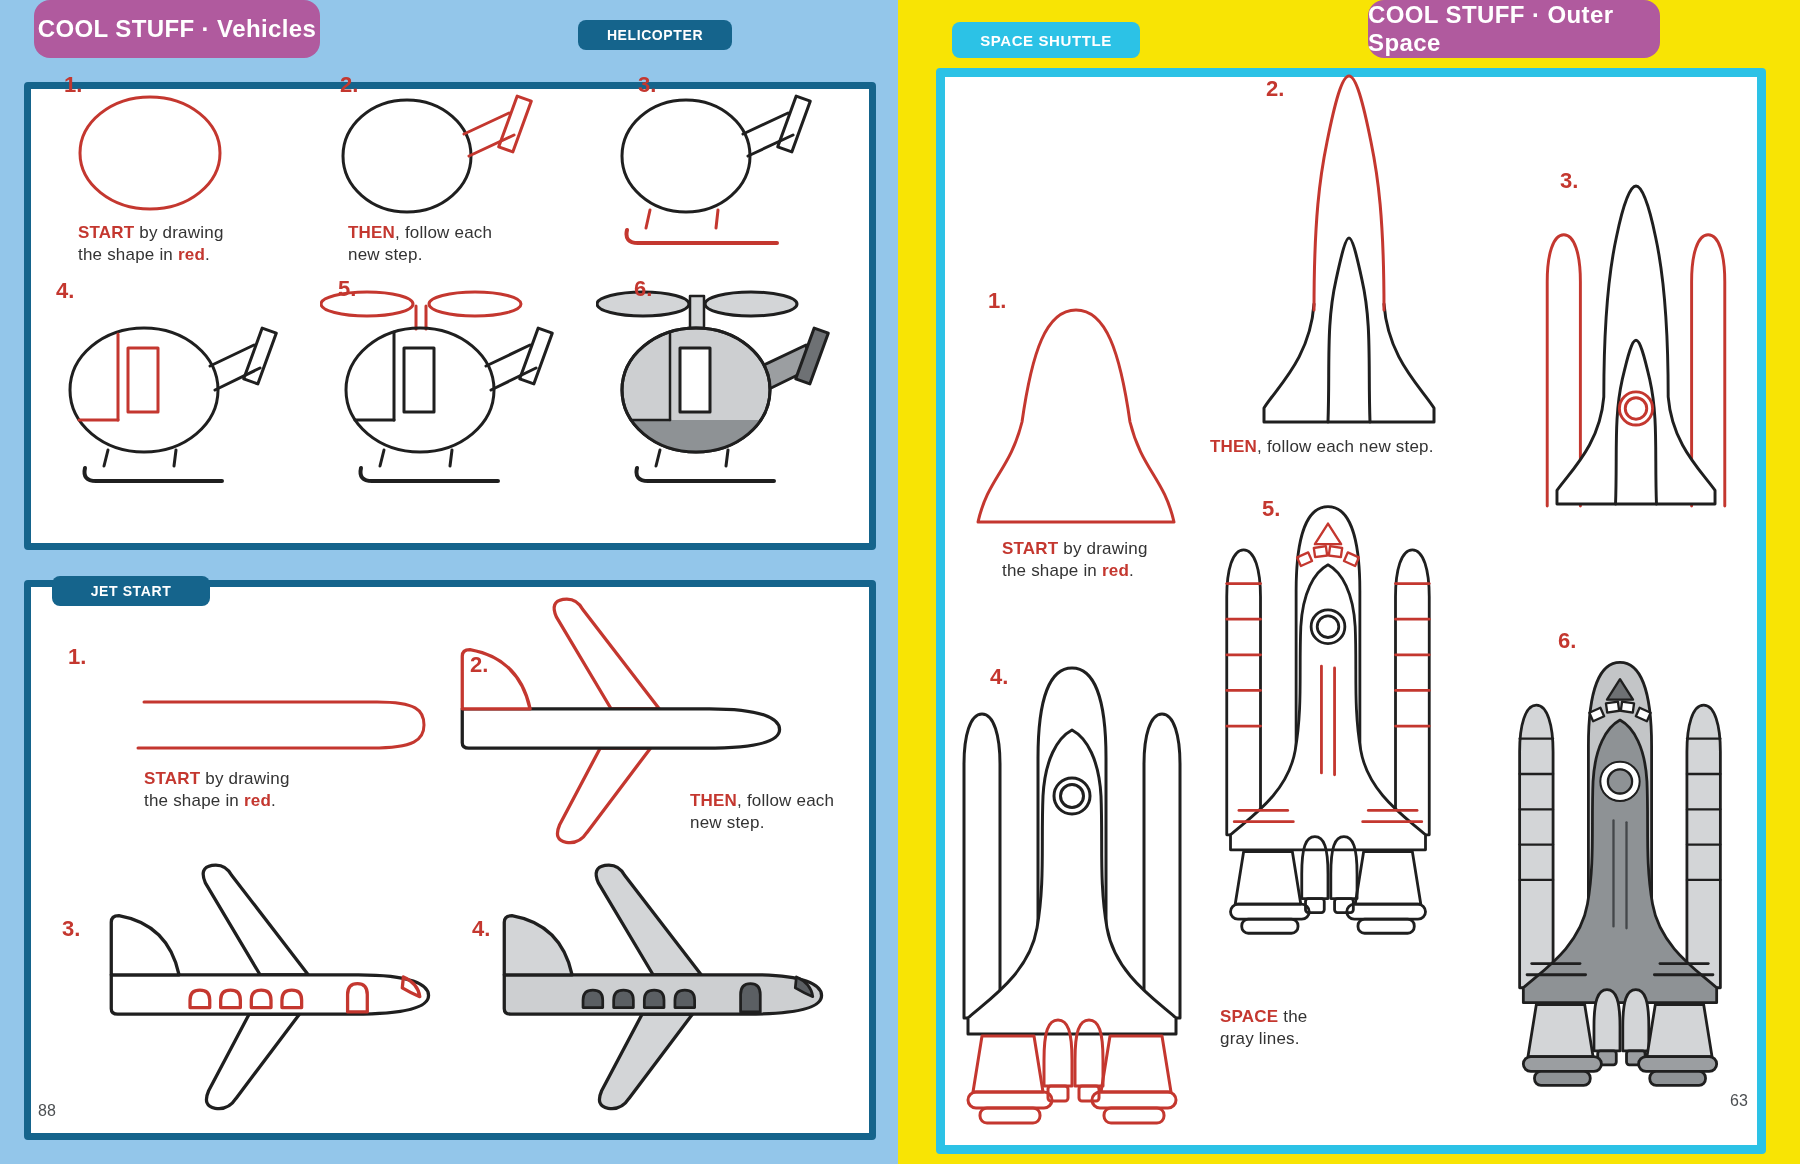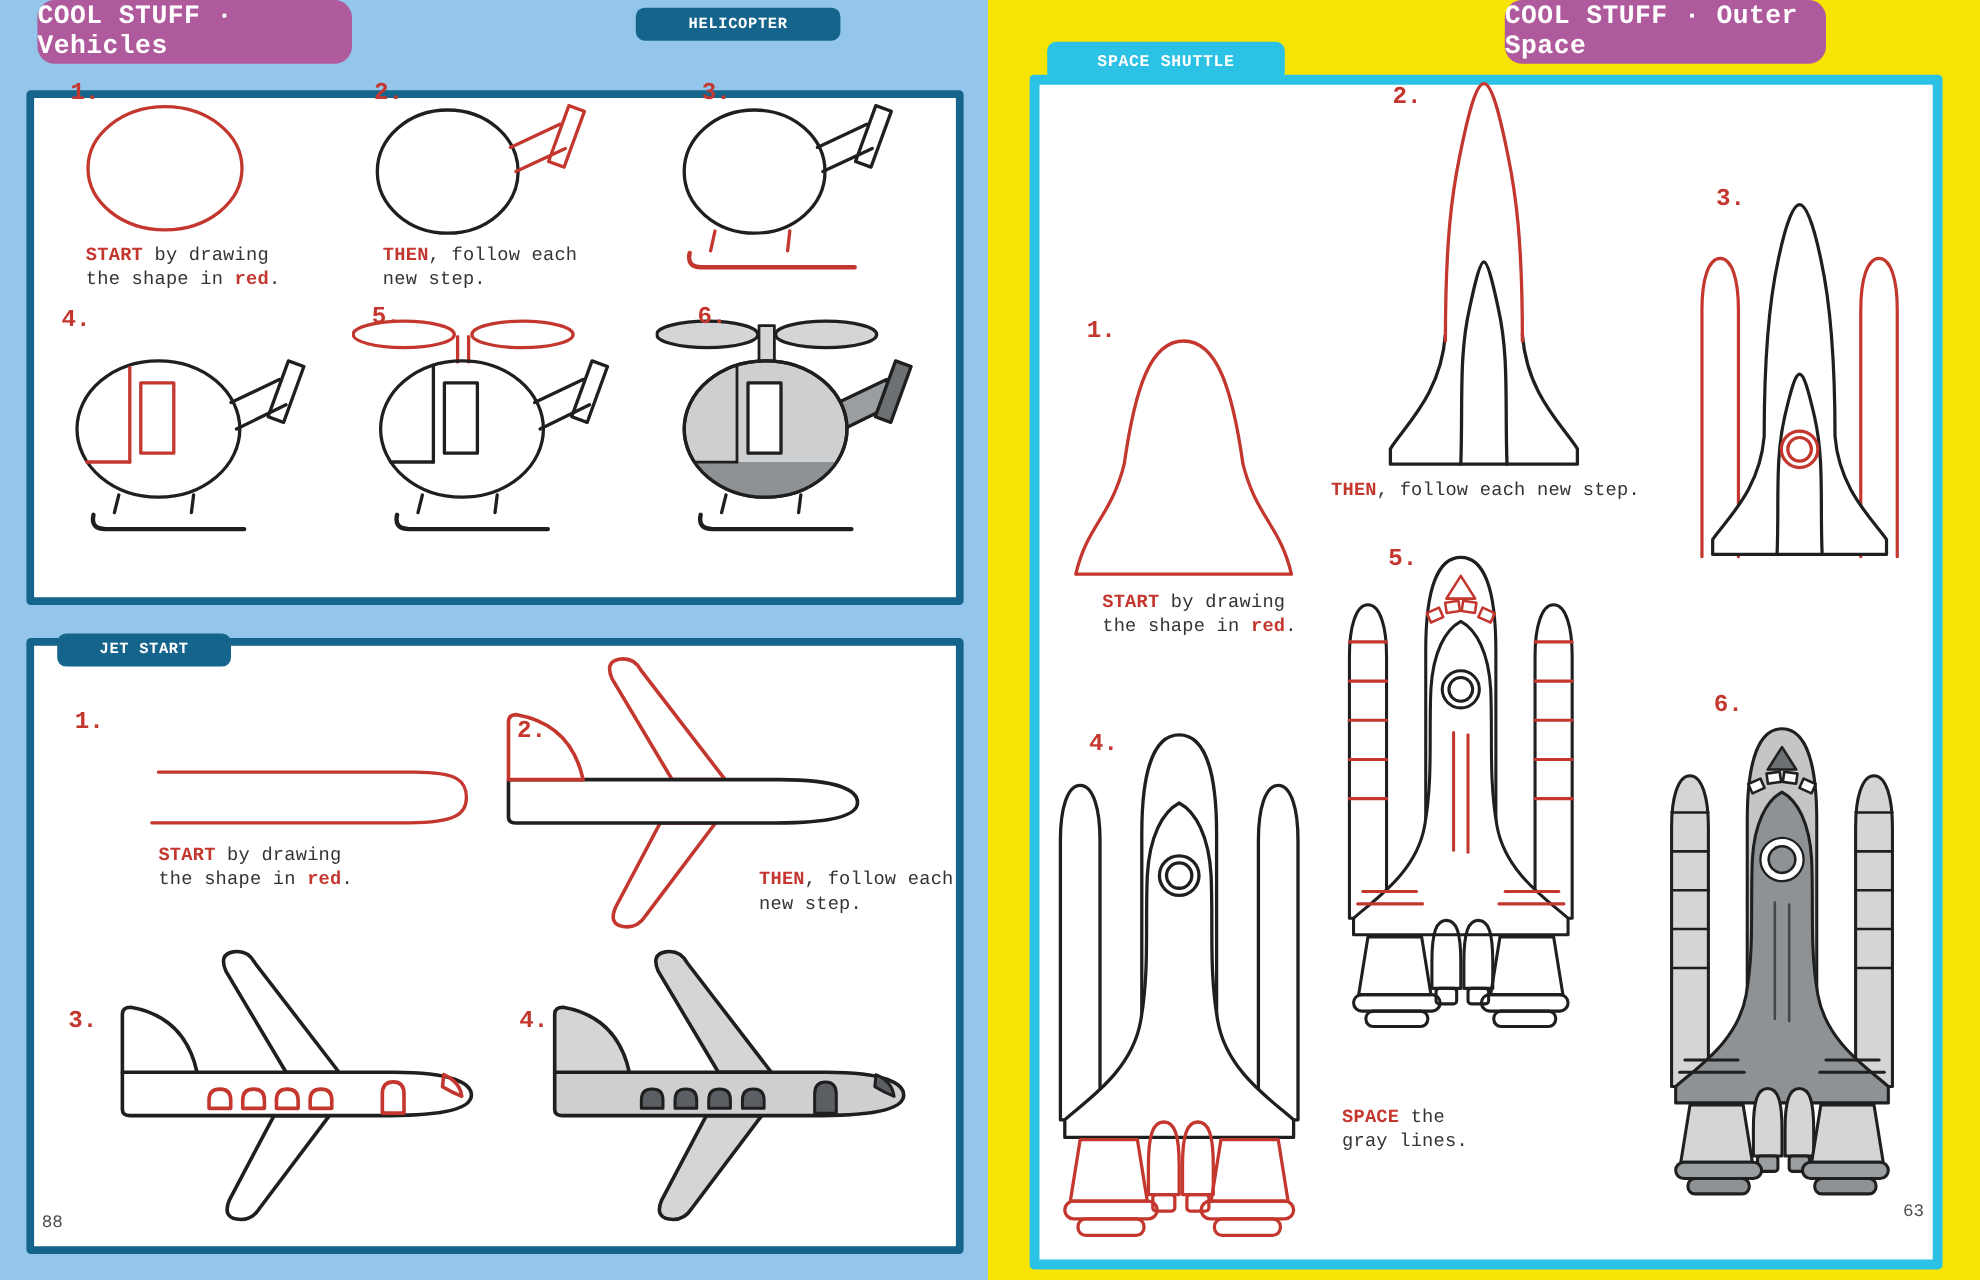--- a/index.html
+++ b/index.html
@@ -1,18 +1,18 @@
 <!DOCTYPE html>
 <html><head>
 <meta charset="utf-8">
 <style>
   html,body{margin:0;padding:0;}
   body{font-family:"Liberation Sans", sans-serif;}
   .spread{position:relative;width:1800px;height:1164px;overflow:hidden;
-          background:linear-gradient(90deg,#93c6ea 0,#93c6ea 898px,#f8e404 898px,#f8e404 100%);font-family:Liberation Mono, monospace;}
+          background:linear-gradient(90deg,#93c6ea 0,#93c6ea 898px,#f8e404 898px,#f8e404 100%);}
   .panel{position:absolute;background:#fff;border-radius:4px;}
   .panel.teal{border:7px solid #15648c;}
   .panel.cyan{border:9px solid #2cc2e6;}
   .banner{position:absolute;background:#b05a9e;border-radius:16px;color:#fff;font-weight:bold;
           font-size:24px;letter-spacing:.4px;display:flex;align-items:center;justify-content:center;z-index:30;}
   .tab{position:absolute;color:#fff;font-weight:bold;display:flex;align-items:center;justify-content:center;
        z-index:20;border-radius:8px;letter-spacing:.6px;}
   .tab.teal{background:#15648c;font-size:14px;}
   .tab.cyan{background:#2cc2e6;font-size:15px;}
   .num{position:absolute;color:#c4372f;font-weight:bold;font-size:22px;z-index:5;}
@@ -41,21 +41,21 @@
 <body>
 
 <div class="spread">
 
   <div class="panel teal" style="left:24px;top:82px;width:838px;height:454px;"></div>
   <div class="panel teal" style="left:24px;top:580px;width:838px;height:546px;"></div>
 
   <div class="banner" style="left:34px;top:0;width:286px;height:58px;">
     <span>COOL STUFF · Vehicles</span>
   </div>
-  <div class="tab teal" style="left:578px;top:7px;width:186px;height:30px;">
+  <div class="tab teal" style="left:578px;top:20px;width:154px;height:30px;">
     <span>HELICOPTER</span>
   </div>
   <div class="tab teal" style="left:52px;top:576px;width:158px;height:30px;">
     <span>JET START</span>
   </div>
 
   <span class="num" style="left:64px;top:72px;">1.</span>
   <span class="num" style="left:340px;top:72px;">2.</span>
   <span class="num" style="left:638px;top:72px;">3.</span>
   <span class="num" style="left:56px;top:278px;">4.</span>
@@ -190,21 +190,21 @@
     <path class="sk f-wn thin" d="M291,114 C300,118 305,124 306,132 C301,130 295,127 290,124 Z"></path>
   </svg>
 
   <span class="pageno" style="left:38px;top:1102px;">88</span>
 
   <div class="panel cyan" style="left:936px;top:68px;width:812px;height:1068px;"></div>
 
   <div class="banner" style="left:1368px;top:0;width:292px;height:58px;">
     <span>COOL STUFF · Outer Space</span>
   </div>
-  <div class="tab cyan" style="left:952px;top:38px;width:216px;height:36px;">
+  <div class="tab cyan" style="left:952px;top:22px;width:188px;height:36px;">
     <span>SPACE SHUTTLE</span>
   </div>
 
   <span class="num" style="left:988px;top:288px;">1.</span>
   <span class="num" style="left:1266px;top:76px;">2.</span>
   <span class="num" style="left:1560px;top:168px;">3.</span>
   <span class="num" style="left:990px;top:664px;">4.</span>
   <span class="num" style="left:1262px;top:496px;">5.</span>
   <span class="num" style="left:1558px;top:628px;">6.</span>
 

